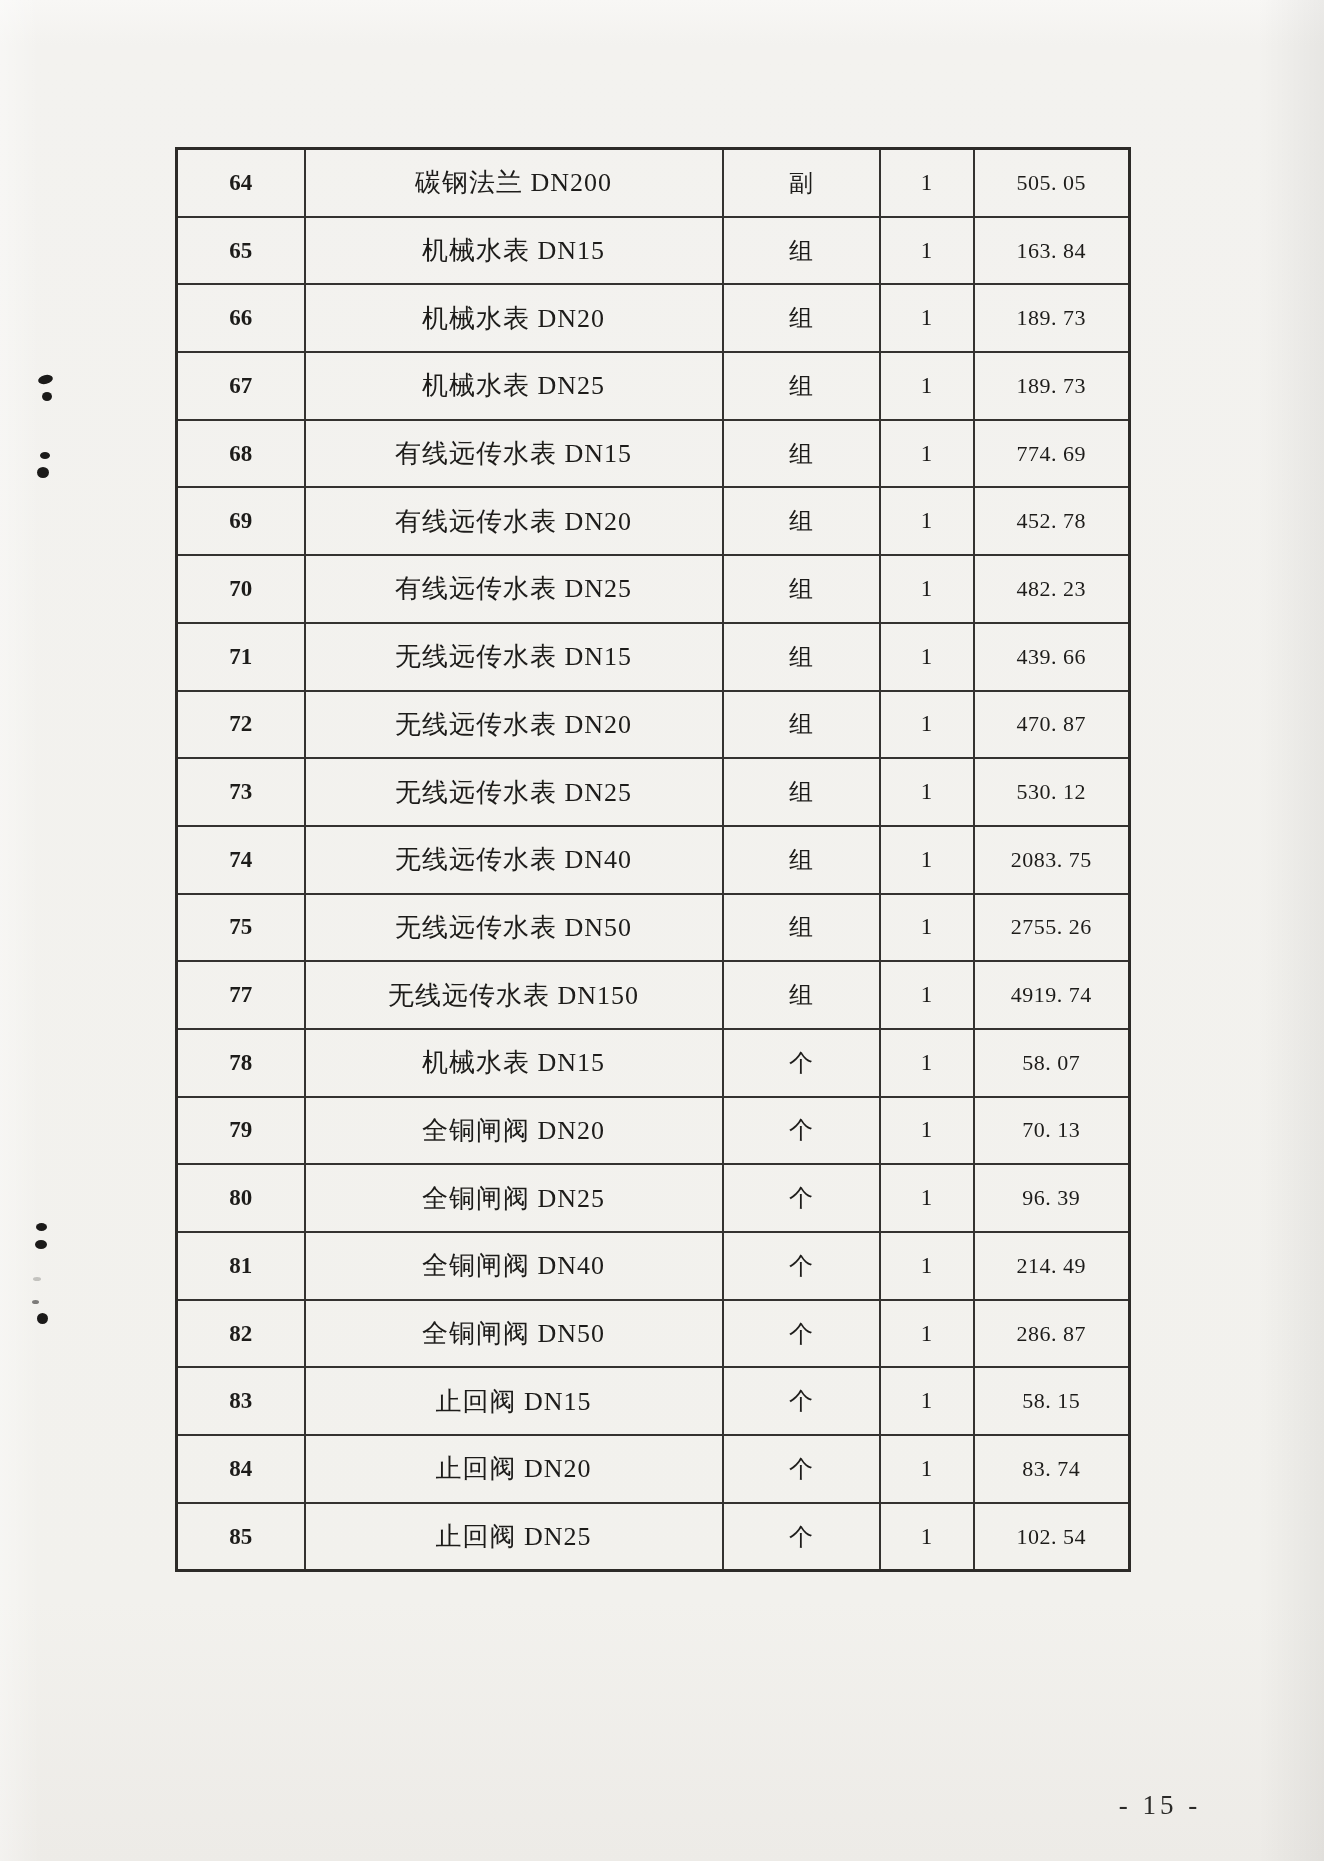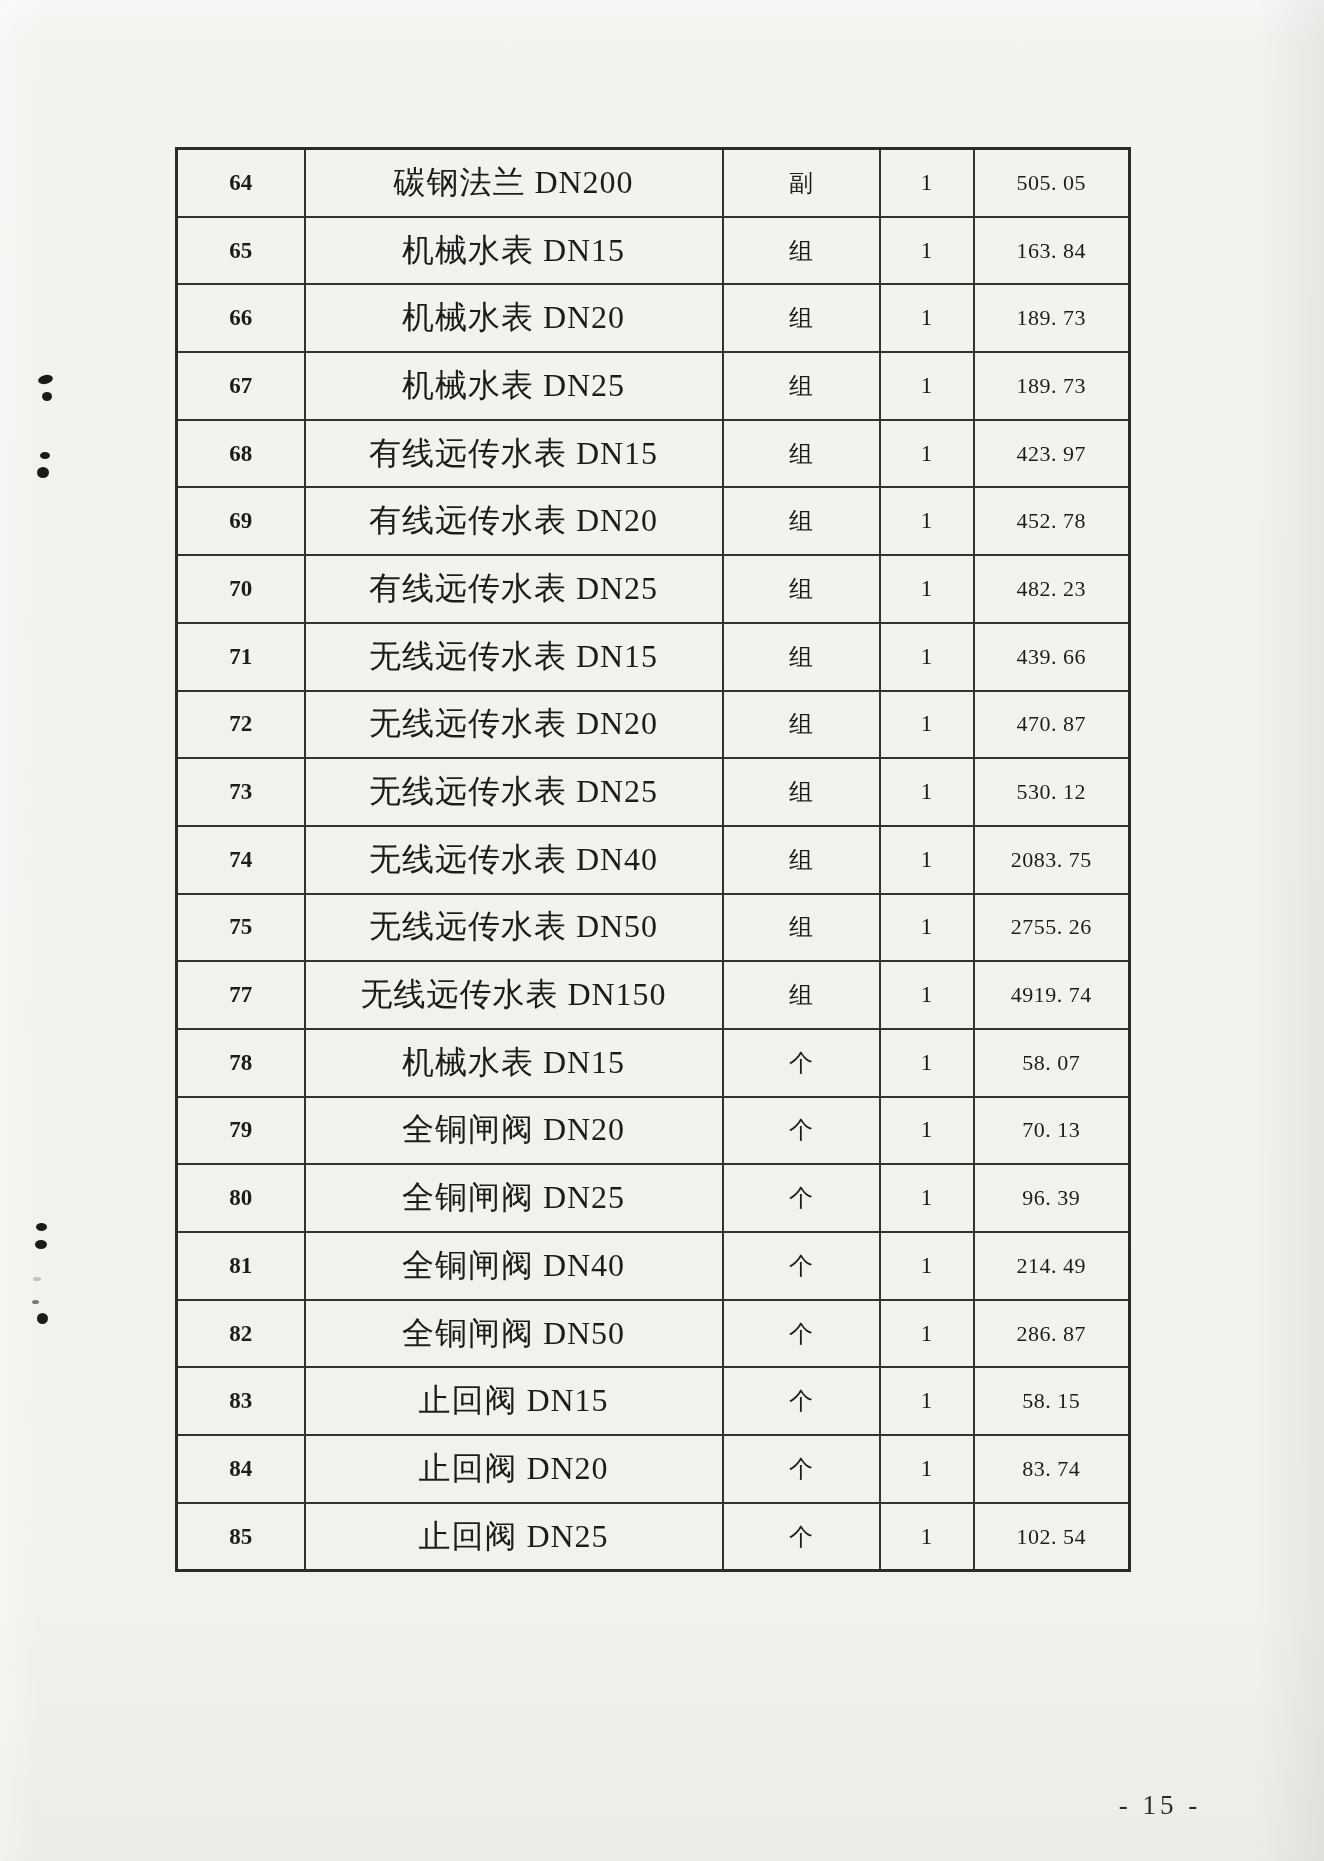--- a/index.html
+++ b/index.html
@@ -35,21 +35,21 @@
     border: 2px solid #343230;
     height: 65.7px;
     text-align: center;
     vertical-align: middle;
     color: #1d1c1a;
     padding: 0;
     overflow: hidden;
     white-space: nowrap;
   }
   td.c-no    { font-size: 23px; font-weight: bold; }
-  td.c-name  { font-size: 32px; letter-spacing: 1px; }
+  td.c-name  { font-size: 26px; letter-spacing: 1px; }
   td.c-unit  { font-size: 24px; }
   td.c-qty   { font-size: 23px; }
   td.c-price { font-size: 22px; letter-spacing: 0.5px; }
 
   
   .page-number {
     position: absolute;
     left: 1090px;
     top: 1790px;
     width: 140px;
@@ -125,21 +125,21 @@
           <td class="c-name">机械水表 DN25</td>
           <td class="c-unit">组</td>
           <td class="c-qty">1</td>
           <td class="c-price">189. 73</td>
         </tr>
         <tr>
           <td class="c-no">68</td>
           <td class="c-name">有线远传水表 DN15</td>
           <td class="c-unit">组</td>
           <td class="c-qty">1</td>
-          <td class="c-price">423. 97</td>
+          <td class="c-price">774. 69</td>
         </tr>
         <tr>
           <td class="c-no">69</td>
           <td class="c-name">有线远传水表 DN20</td>
           <td class="c-unit">组</td>
           <td class="c-qty">1</td>
           <td class="c-price">452. 78</td>
         </tr>
         <tr>
           <td class="c-no">70</td>

